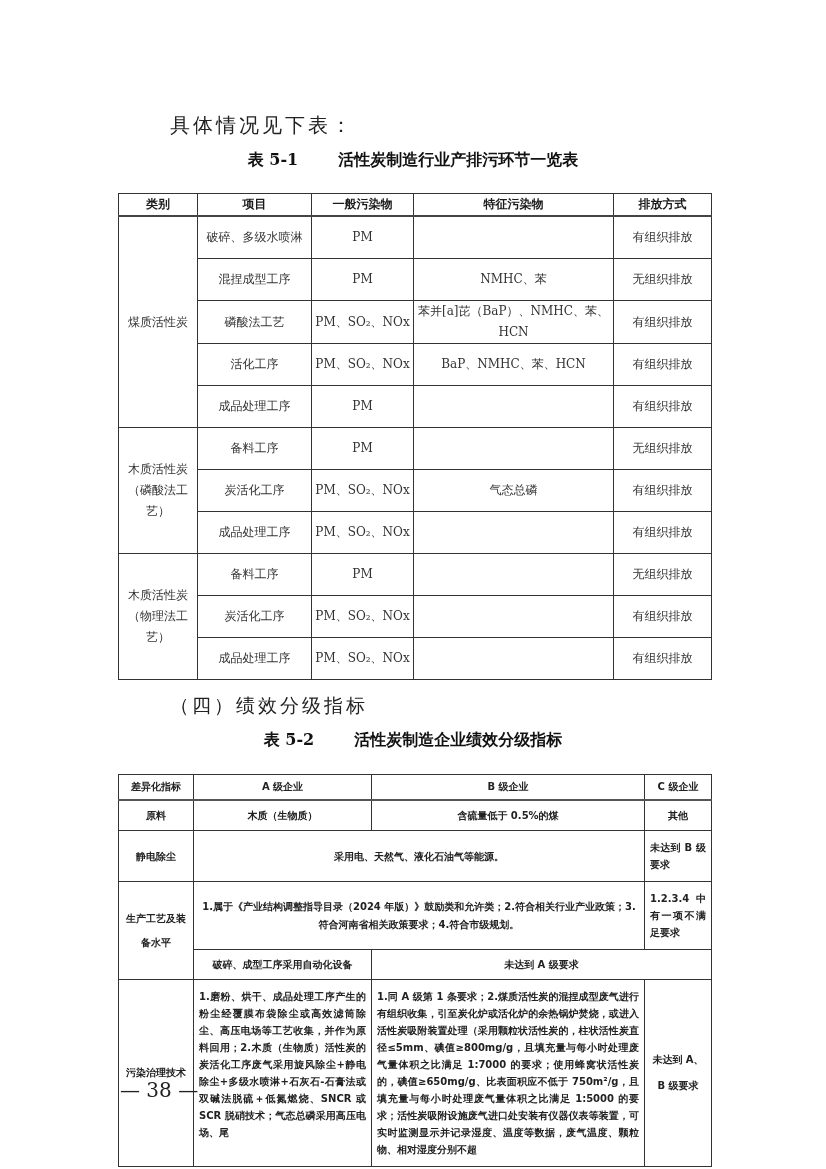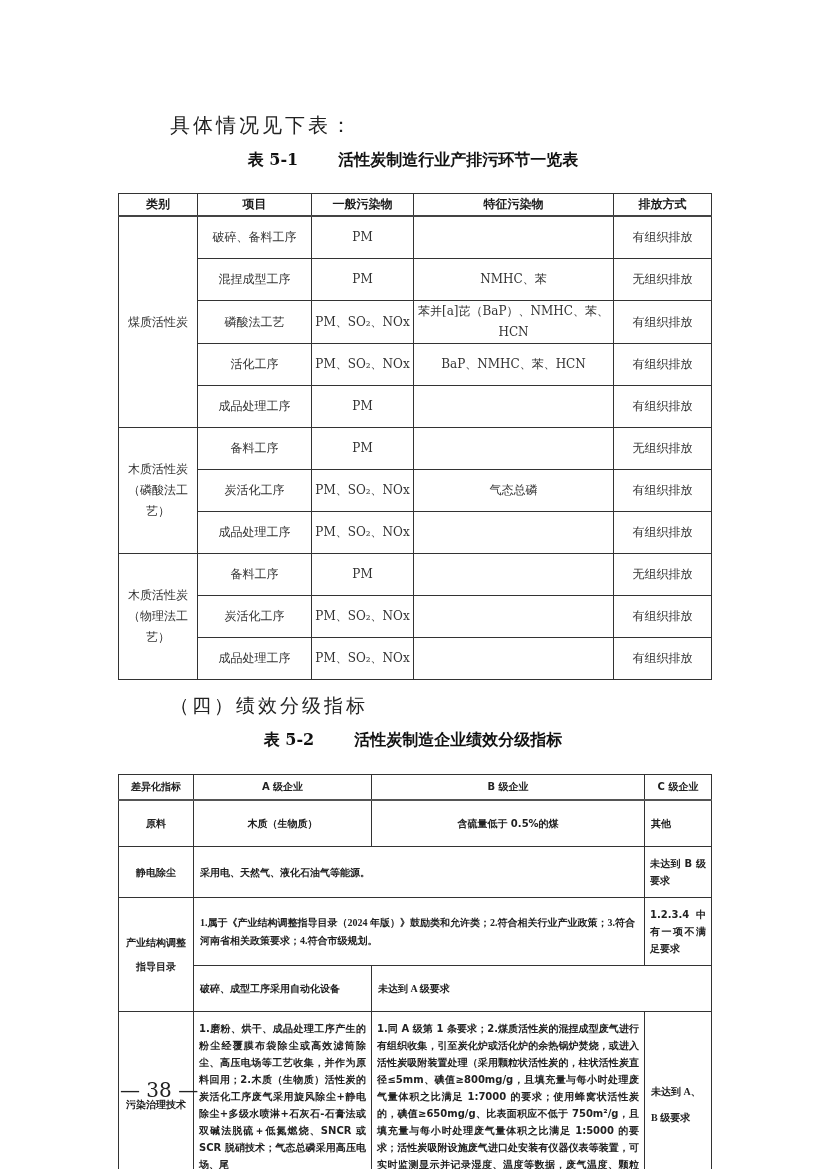--- a/index.html
+++ b/index.html
@@ -26,21 +26,21 @@
   #t1 td { font-size: 12px; height: 41px; line-height: 21px; color: #333; }
   #t1 td.mode { padding: 0 4px; }
   #t1 tr.grp-start td { border-top: 1.5px solid #333; }
 
   
   #t2 { left: 118px; top: 774px; width: 593px; border: 1.5px solid #333; }
   #t2 th, #t2 td { font-family: "DejaVu Sans", "Liberation Sans", sans-serif;
                    font-size: 10px; font-weight: bold; color: #222; }
   #t2 th { height: 24px; border-bottom: 2px solid #555; }
   #t2 td { line-height: 17px; }
-  #t2 td.left { text-align: left; padding: 14px 6px; font-family: Liberation Serif, serif; }
+  #t2 td.left { text-align: center; padding: 6px 6px; }
   #t2 td.just { text-align: justify; padding: 8px 5px; }
 
   .pageno { position: absolute; left: 120px; top: 1078px; font-size: 20px; color: #222; }
 </style>
 </head>
 <body>
 
 <div class="intro">具体情况见下表：</div>
 
 <div class="tbl-title" id="t1-title">
@@ -61,21 +61,21 @@
       <th>项目</th>
       <th>一般污染物</th>
       <th>特征污染物</th>
       <th>排放方式</th>
     </tr>
   </thead>
   <tbody>
 
     <tr class="grp-start">
       <td rowspan="5">煤质活性炭</td>
-      <td>破碎、备料工序</td>
+      <td>破碎、多级水喷淋</td>
       <td>PM</td>
       <td></td>
       <td class="mode">有组织排放</td>
     </tr>
     <tr>
       <td>混捏成型工序</td>
       <td>PM</td>
       <td>NMHC、苯</td>
       <td class="mode">无组织排放</td>
     </tr>
@@ -167,21 +167,21 @@
       <td>木质（生物质）</td>
       <td>含硫量低于 0.5%的煤</td>
       <td class="left">其他</td>
     </tr>
     <tr style="height:34px">
       <td>静电除尘</td>
       <td colspan="2" class="left">采用电、天然气、液化石油气等能源。</td>
       <td class="just">未达到 B 级要求</td>
     </tr>
     <tr style="height:52px">
-      <td rowspan="2" style="line-height:24px;padding:0 4px">产业结构调整指导目录</td>
+      <td rowspan="2" style="line-height:24px;padding:0 4px">生产工艺及装备水平</td>
       <td colspan="2" class="left" style="line-height:18px">1.属于《产业结构调整指导目录（2024 年版）》鼓励类和允许类；2.符合相关行业产业政策；3.符合河南省相关政策要求；4.符合市级规划。</td>
       <td class="just">1.2.3.4 中有一项不满足要求</td>
     </tr>
     <tr style="height:27px">
       <td class="left">破碎、成型工序采用自动化设备</td>
       <td colspan="2" class="left">未达到 A 级要求</td>
     </tr>
     <tr style="height:140px">
       <td style="line-height:26px;padding:0 0">污染治理技术</td>
       <td class="just" style="vertical-align:top;line-height:17px">1.磨粉、烘干、成品处理工序产生的粉尘经覆膜布袋除尘或高效滤筒除尘、高压电场等工艺收集，并作为原料回用；2.木质（生物质）活性炭的炭活化工序废气采用旋风除尘+静电除尘+多级水喷淋+石灰石-石膏法或双碱法脱硫＋低氮燃烧、SNCR 或 SCR 脱硝技术；气态总磷采用高压电场、尾</td>

